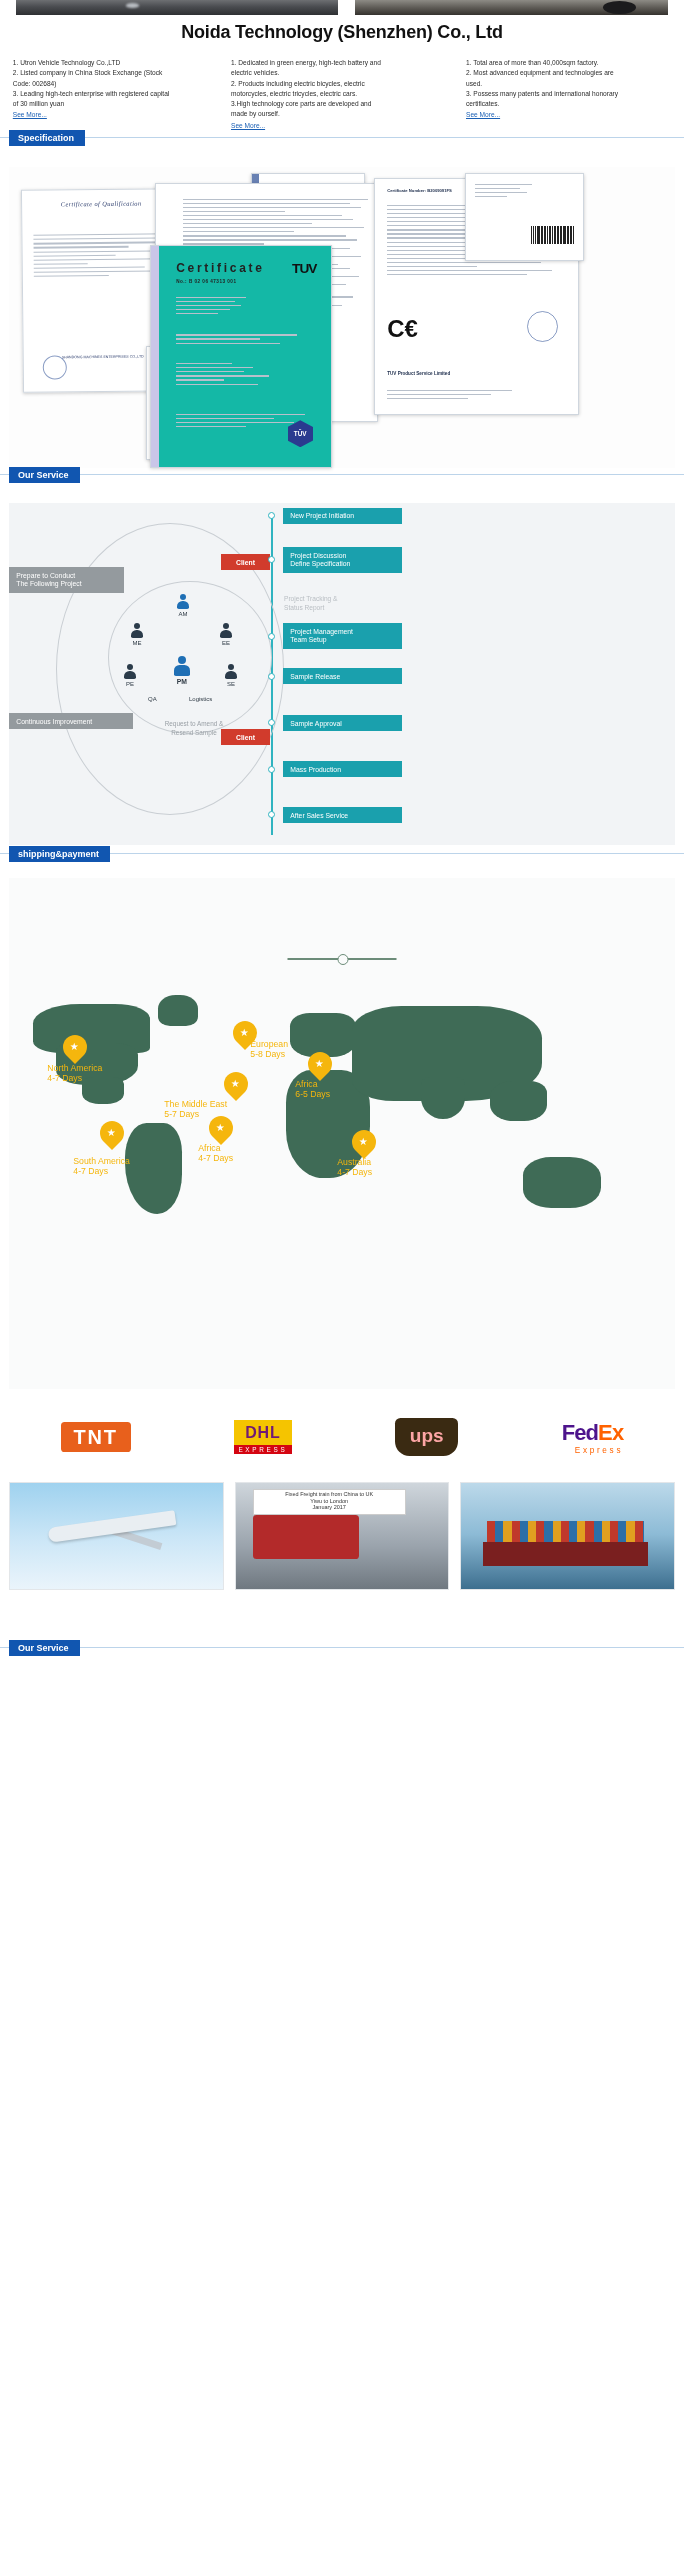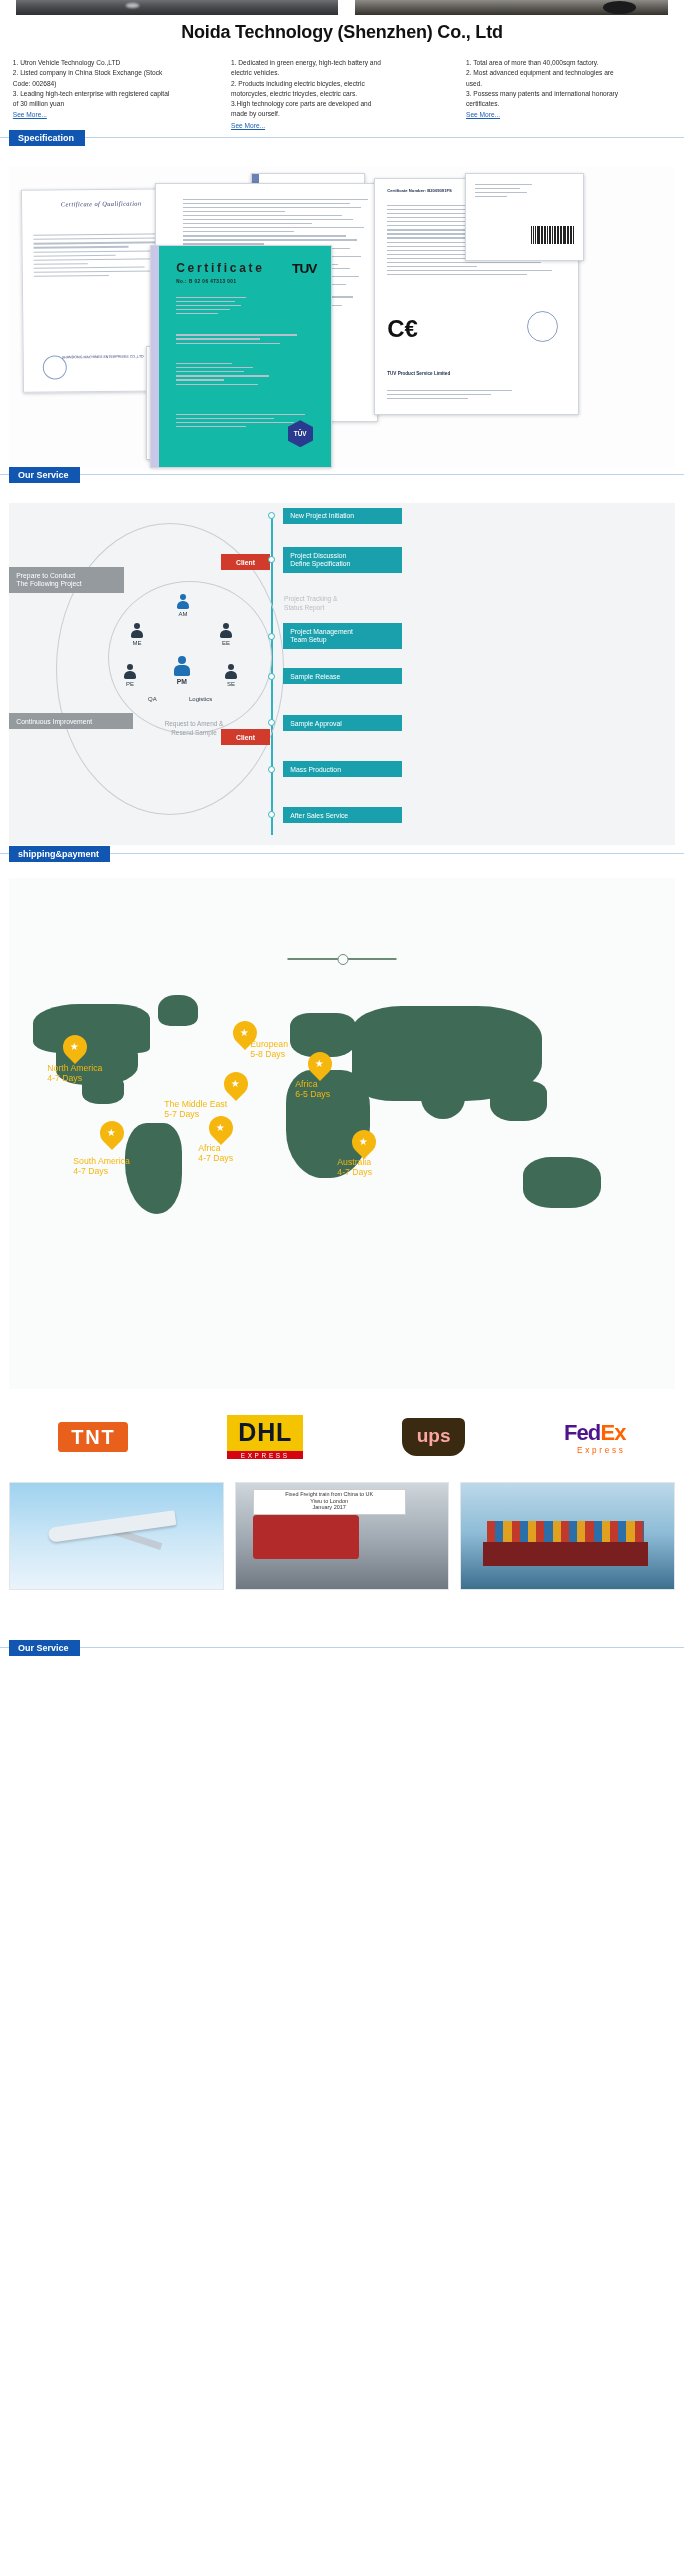--- a/index.html
+++ b/index.html
@@ -107,21 +107,21 @@
                transform:rotate(-45deg); }
   .pin .star { position:absolute; left:6.4px; top:5.5px; color:#fff; font-size:10px; transform:rotate(0deg); }
   .pin-label { position:absolute; color:#f5b60d; font-size:8.7px; font-weight:normal; line-height:10px; white-space:nowrap;}
 
   
   .couriers { position:absolute; left:9px; top:1405px; width:666px; height:64px; display:flex;
               align-items:center; justify-content:space-around; }
   .cour { text-align:center; }
   .tnt { background:#e8601c; color:#fff; font-weight:bold; font-size:20px; padding:3.6px 12.8px;
          border-radius:3.6px; letter-spacing:1.8px; }
-  .dhl { background:#f5c400; color:#0f172a; font-weight:bold; font-size:25px; padding:3.6px 11px;
+  .dhl { background:#f5c400; color:#701a75; font-weight:bold; font-size:16px; padding:3.6px 11px;
          letter-spacing:0.9px; }
   .dhl-sub{ background:#d40511;color:#fff;font-size:6.4px;letter-spacing:2.7px;padding:0.9px 0;}
   .ups { background:#3a2a12; color:#fca5a5; font-weight:bold; font-size:19px; padding:7.3px 14.6px 9px;
          border-radius:5.5px 5.5px 14.6px 14.6px; }
   .fedex { font-weight:bold; font-size:22px; letter-spacing:-0.9px; }
   .fedex .fe{color:#4d148c;} .fedex .ex{color:#ff6200;}
   .fedex-sub{ color:#ff6200; font-size:8.2px; letter-spacing:2.7px; text-align:right; }
 
   
   .transport { position:absolute; left:9px; top:1482px; width:666px; height:108px; display:flex; gap:11px; }

